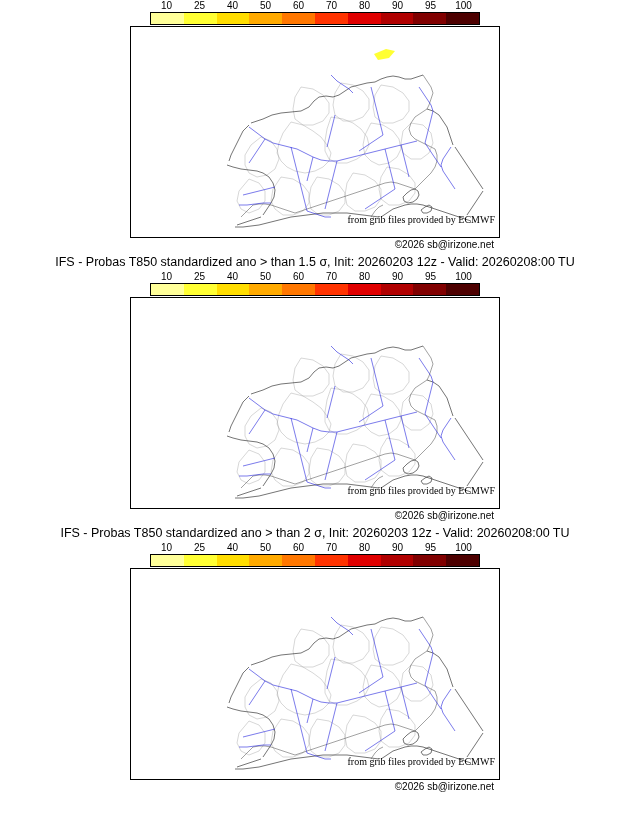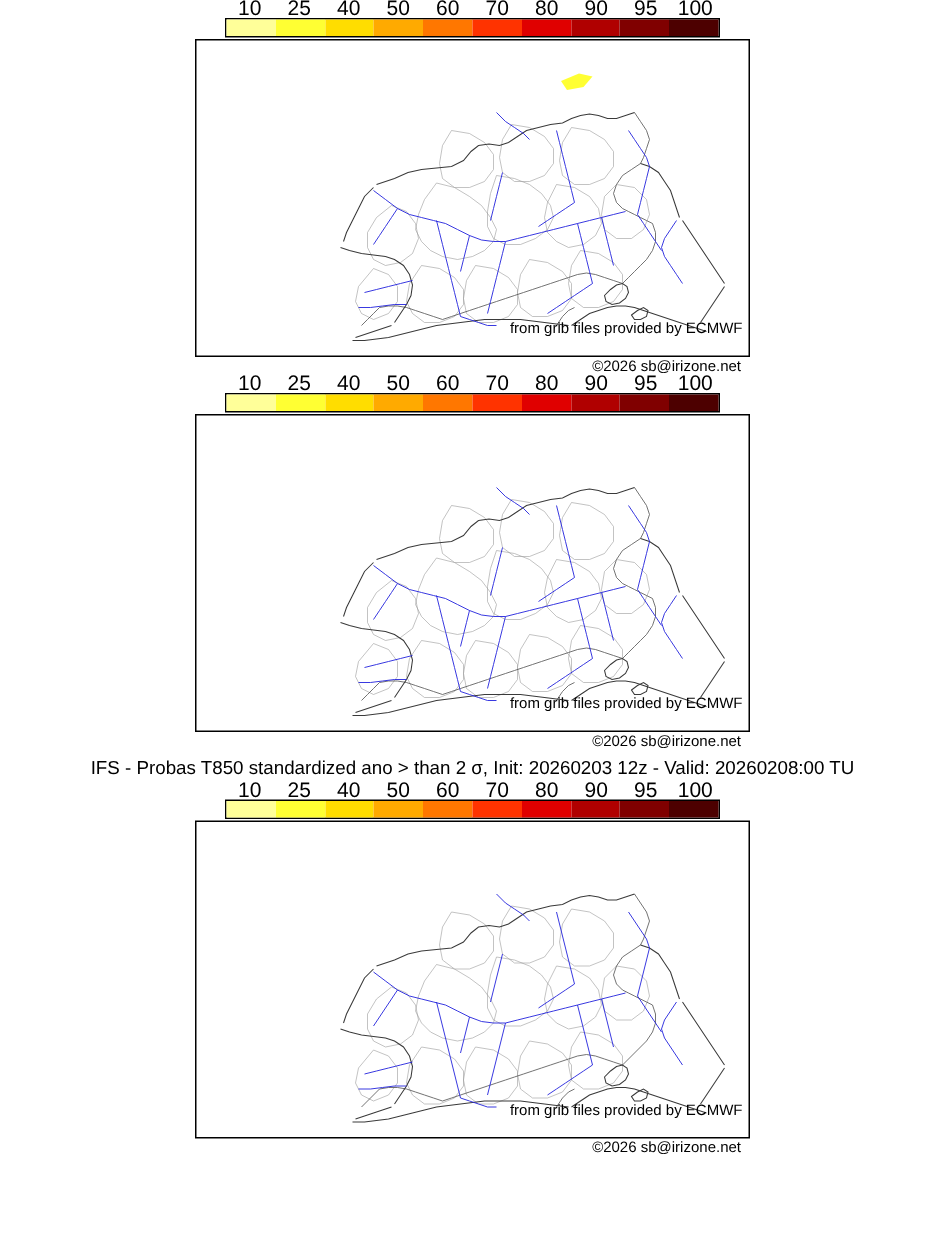--- a/index.html
+++ b/index.html
@@ -35,21 +35,21 @@
     height: 26px;
   }
   .cbar-ticklabels {
     position: relative;
     height: 12px;
     width: 330px;
   }
   .cbar-ticklabels span {
     position: absolute;
     top: 0;
-    font-size: 14px;
+    font-size: 10px;
     line-height: 11px;
     transform: translateX(-50%);
     color: #000;
   }
   .cbar {
     position: relative;
     width: 330px;
     height: 13px;
     display: flex;
     border: 1px solid #000;
@@ -75,20 +75,21 @@
     left: 0;
     top: 0;
   }
   .credit-ecmwf {
     position: absolute;
     right: 4px;
     bottom: 12px;
     font-size: 10px;
     color: #000;
     white-space: nowrap;
+    font-family: Liberation Serif, serif;
   }
   .credit-under {
     text-align: right;
     width: 370px;
     margin: 0 auto;
     font-size: 10px;
     padding-top: 1px;
     padding-right: 6px;
     box-sizing: border-box;
   }
@@ -184,20 +185,21 @@
           <path d="M182,130 L180,138 L178,146 L176,154" class="river"></path>
           <path d="M243,27 L255,22 L264,24 L258,31 L247,33 Z" class="anomaly" fill="#ffff33"></path>
         </svg>
       <div class="credit-ecmwf">from grib files provided by ECMWF</div>
 
     </div>
     <div class="credit-under">©2026 sb@irizone.net</div>
   </div>
 
   <div class="panel">
+    <div class="panel-title">IFS - Probas T850  standardized ano &gt; than 1.5 σ, Init: 20260203 12z - Valid: 20260208:00 TU</div>
     <div class="cbar-wrap">
       <div class="cbar-ticklabels">
           <span style="left: 5%;">10</span>
           <span style="left: 15%;">25</span>
           <span style="left: 25%;">40</span>
           <span style="left: 35%;">50</span>
           <span style="left: 45%;">60</span>
           <span style="left: 55%;">70</span>
           <span style="left: 65%;">80</span>
           <span style="left: 75%;">90</span>

